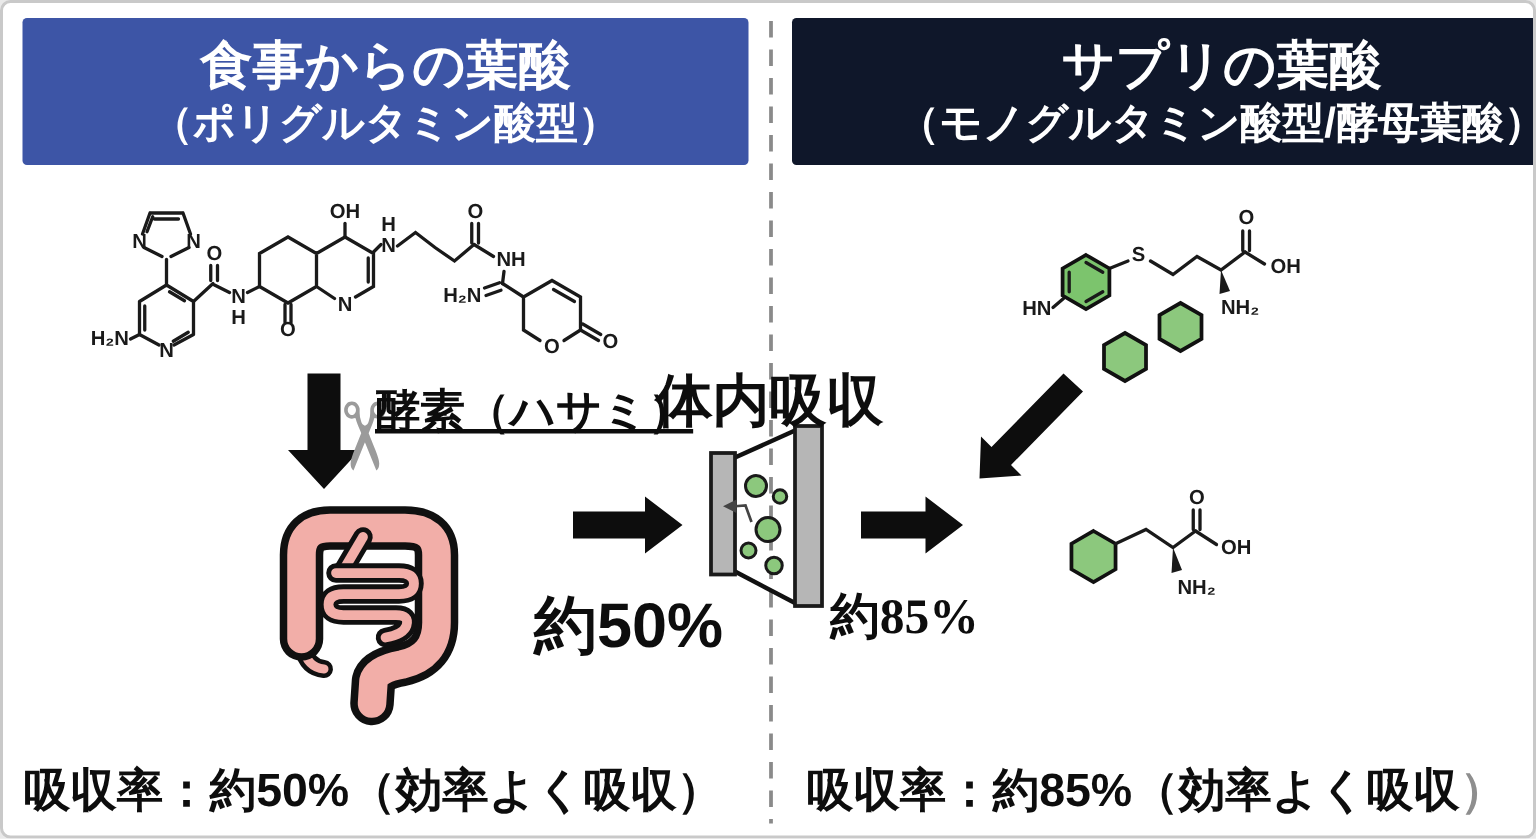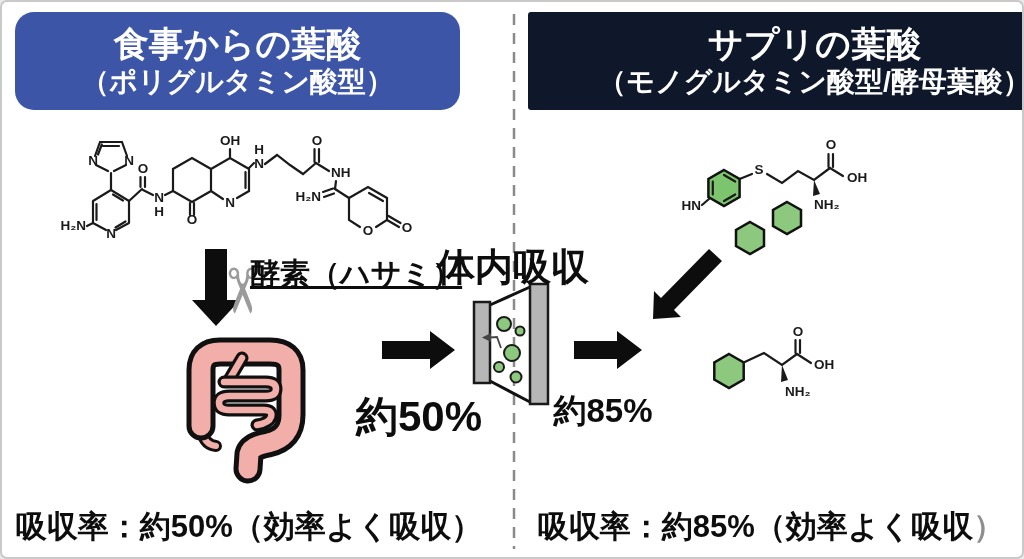--- a/index.html
+++ b/index.html
@@ -8,29 +8,29 @@
     background:#ffffff;border:2px solid #c9c9c9;border-radius:7px;
     box-sizing:border-box;overflow:hidden;
     font-family:"Liberation Sans","DejaVu Sans",sans-serif;
   }
   .art{position:absolute;left:0;top:0;width:1024px;height:559px;}
   .hdr{
     position:absolute;top:10px;height:98px;border-radius:3px;
     display:flex;flex-direction:column;align-items:center;justify-content:center;
     color:#ffffff;font-weight:bold;text-align:center;line-height:1.22;
   }
-  .hdr-left{left:13px;width:445px;background:#3D55A6;border-radius:19px;}
+  .hdr-left{left:13px;width:484px;background:#3D55A6;}
   .hdr-right{left:526px;width:573px;background:#0f172a;}
   .hdr .t1{font-size:35px;}
   .hdr .t2{font-size:28px;}
   .txt{position:absolute;font-weight:bold;color:#0d0d0d;white-space:nowrap;}
   .enzyme-label{left:248px;top:252px;font-size:30px;text-decoration:underline;}
   .absorption-label{left:511px;top:240px;font-size:38px;transform:translateX(-50%);}
   .rate-50{left:417px;top:387px;font-size:42px;transform:translateX(-50%);}
-  .rate-85{left:601px;top:387px;font-size:33px;transform:translateX(-50%);}
+  .rate-85{left:601px;top:387px;font-size:33px;transform:translateX(-50%);font-family:Liberation Serif, serif;}
   .caption-left{left:247px;top:504px;font-size:31px;transform:translateX(-50%);}
   .caption-right{left:769px;top:504px;font-size:31px;transform:translateX(-50%);}
   .gray-paren{color:#8e8e8e;}
   text.atom{font-size:13.5px;font-weight:600;fill:#1a1a1a;}
 </style>
 </head>
 <body>
 
 <div class="canvas">
 

